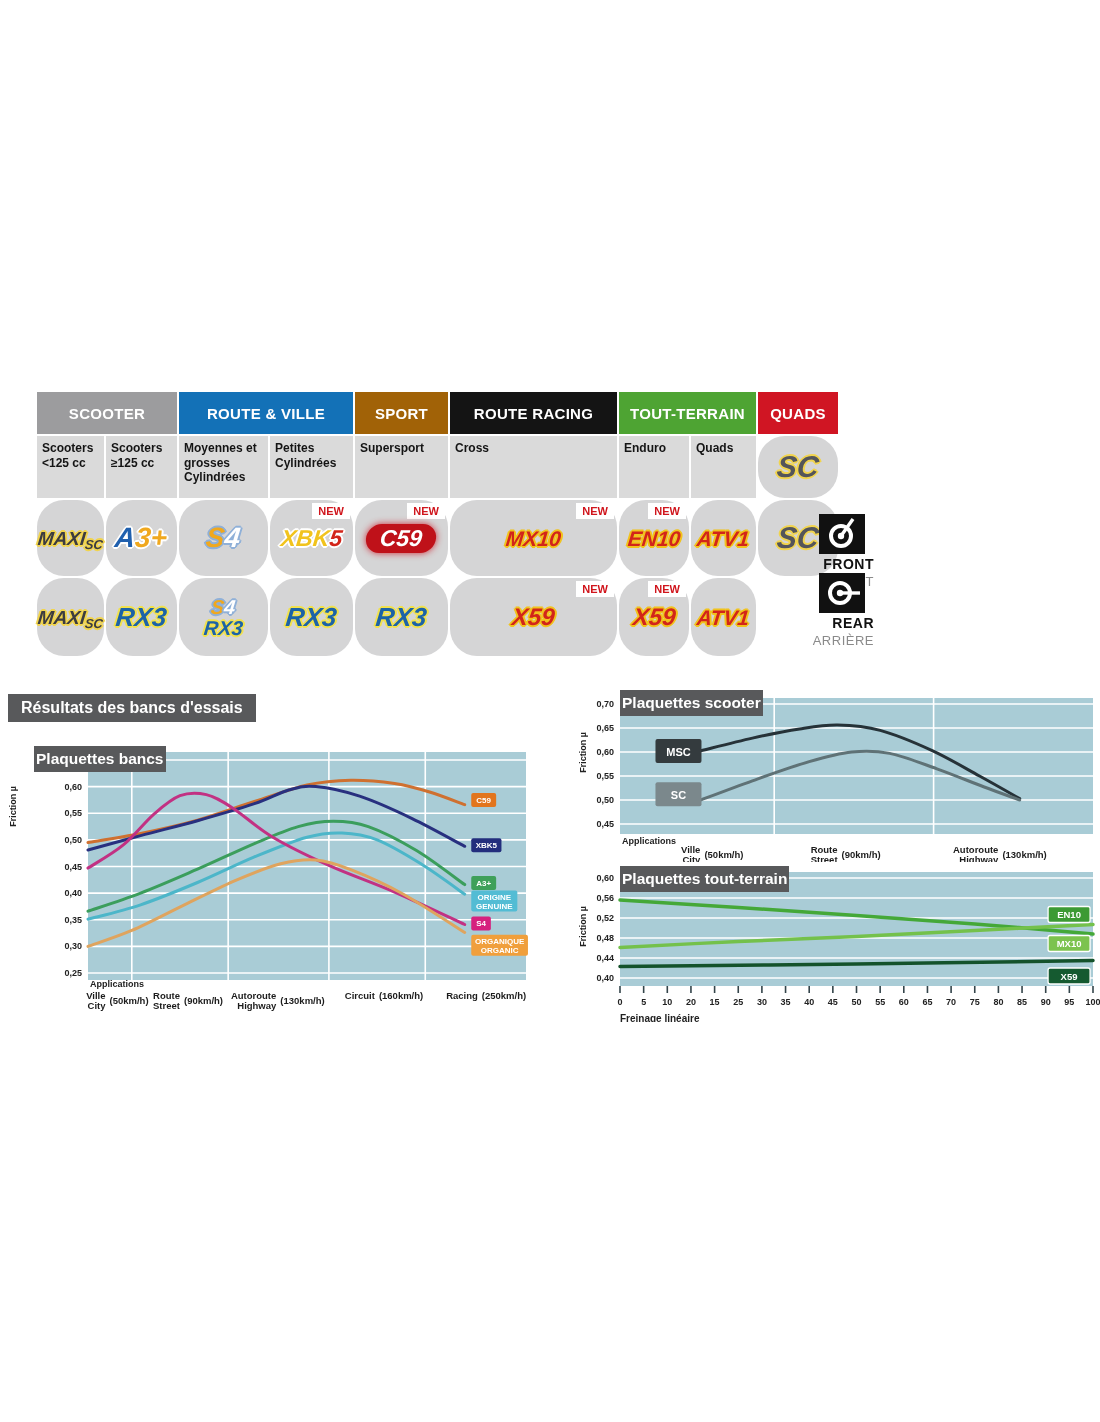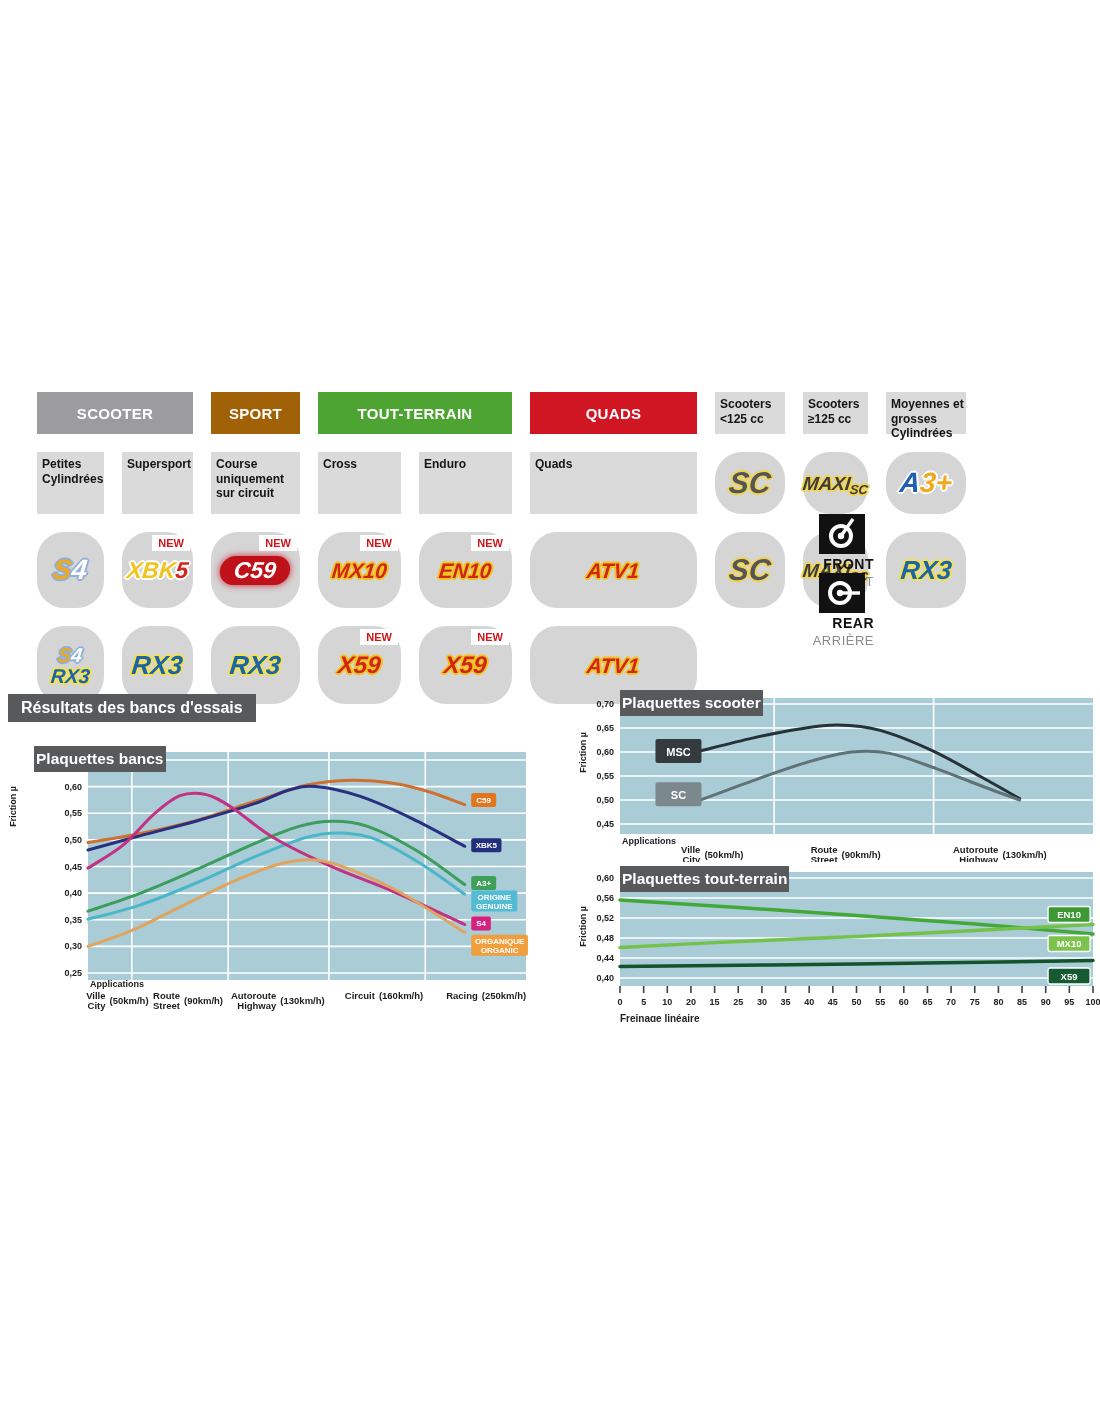--- a/index.html
+++ b/index.html
@@ -2,21 +2,21 @@
 <html><head>
 <meta charset="utf-8">
 <style>
   html,body{margin:0;padding:0;background:#fff;}
   .canvas{position:relative;width:1100px;height:1422px;background:#ffffff;overflow:hidden;
           font-family:"Liberation Sans","DejaVu Sans",sans-serif;}
 
   
   #matrix-table{position:absolute;left:5px;top:392px;display:grid;
     grid-template-columns:67px 71px 89px 83px 93px 167px 70px 65px 80px;
-    grid-template-rows:42px 62px 76px 78px;gap:18px;background:#fff;padding-left:32px;}
+    grid-template-rows:42px 62px 76px 78px;gap:2px;background:#fff;padding-left:32px;}
   .group-header{display:flex;align-items:center;justify-content:center;color:#fff;
     font-weight:bold;font-size:15px;letter-spacing:.3px;}
   .subhead{background:#dadada;color:#141414;font-size:12px;font-weight:bold;
     line-height:1.22;padding:5px 2px 0 5px;}
   .subhead span{display:inline-block;max-width:92px;}
   .cell{background:#d5d5d6;position:relative;display:flex;flex-direction:column;
     align-items:center;justify-content:center;gap:1px;border-radius:27px;}
   .new-badge{position:absolute;top:3px;right:3px;background:#fff;color:#d0151c;
     font-size:11px;font-weight:bold;padding:1px 6px;line-height:14px;}
   .logo{font-style:italic;font-weight:800;transform:skewX(-6deg);white-space:nowrap;line-height:1;}
@@ -37,29 +37,30 @@
     font-weight:bold;padding:4px 2px;z-index:2;}
   svg text{font-family:"Liberation Sans","DejaVu Sans",sans-serif;}
 </style>
 </head>
 <body>
 
 <div class="canvas">
 
   <div id="matrix-table">
       <div class="group-header" style="background: rgb(156, 156, 158); grid-column: span 2;">SCOOTER</div>
+      <div class="group-header" style="background: rgb(19, 113, 183); grid-column: span 2;">ROUTE &amp; VILLE</div>
       <div class="group-header" style="background: #a16207; grid-column: span 1;">SPORT</div>
+      <div class="group-header" style="background: rgb(20, 20, 20); grid-column: span 1;">ROUTE RACING</div>
       <div class="group-header" style="background: rgb(78, 164, 51); grid-column: span 2;">TOUT-TERRAIN</div>
       <div class="group-header" style="background: rgb(208, 21, 35); grid-column: span 1;">QUADS</div>
       <div class="subhead"><span>Scooters &lt;125 cc</span></div>
       <div class="subhead"><span>Scooters ≥125 cc</span></div>
       <div class="subhead"><span>Moyennes et grosses Cylindrées</span></div>
       <div class="subhead"><span>Petites Cylindrées</span></div>
       <div class="subhead"><span>Supersport</span></div>
-      <div class="subhead"><span>Course uniquement sur circuit</span></div>
       <div class="subhead"><span>Cross</span></div>
       <div class="subhead"><span>Enduro</span></div>
       <div class="subhead"><span>Quads</span></div>
       <div class="cell">
         <div class="logo"><span style="color: rgb(84, 85, 90); font-size: 30px; text-shadow: rgb(241, 212, 78) -2px 0px 0px, rgb(241, 212, 78) 2px 0px 0px, rgb(241, 212, 78) 0px -2px 0px, rgb(241, 212, 78) 0px 2px 0px, rgb(241, 212, 78) -1px -1px 0px, rgb(241, 212, 78) 1px -1px 0px, rgb(241, 212, 78) -1px 1px 0px, rgb(241, 212, 78) 1px 1px 0px;">SC</span></div>
       </div>
       <div class="cell">
         <div class="logo"><span style="color: rgb(60, 60, 64); font-size: 19px; text-shadow: rgb(241, 212, 78) -2px 0px 0px, rgb(241, 212, 78) 2px 0px 0px, rgb(241, 212, 78) 0px -2px 0px, rgb(241, 212, 78) 0px 2px 0px, rgb(241, 212, 78) -1px -1px 0px, rgb(241, 212, 78) 1px -1px 0px, rgb(241, 212, 78) -1px 1px 0px, rgb(241, 212, 78) 1px 1px 0px;">MAXI</span><span style="color: rgb(60, 60, 64); font-size: 13px; text-shadow: rgb(241, 212, 78) -2px 0px 0px, rgb(241, 212, 78) 2px 0px 0px, rgb(241, 212, 78) 0px -2px 0px, rgb(241, 212, 78) 0px 2px 0px, rgb(241, 212, 78) -1px -1px 0px, rgb(241, 212, 78) 1px -1px 0px, rgb(241, 212, 78) -1px 1px 0px, rgb(241, 212, 78) 1px 1px 0px; display: inline-block; transform: translateY(4px);">SC</span></div>
       </div>
       <div class="cell">

